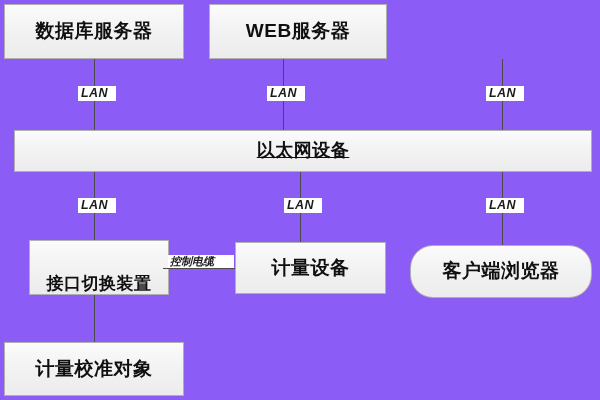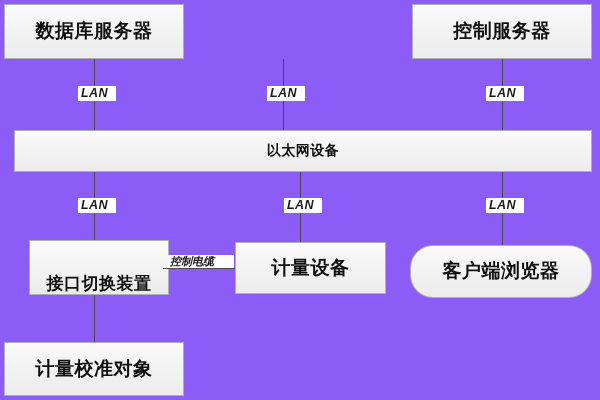--- a/index.html
+++ b/index.html
@@ -33,21 +33,21 @@
     box-shadow: 0.5px 0.5px 0 rgba(120,120,120,0.18);
   }
   .node-label {
     display: block;
     text-align: center;
     line-height: 1.1;
     white-space: nowrap;
   }
   .node.size-lg .node-label { font-size: 19px; }
   .node.size-md .node-label { font-size: 17px; }
-  .node.size-bar .node-label { font-size: 14px; }
+  .node.size-bar .node-label { font-size: 18px; text-decoration: underline; }
 
   
   .edge-v {
     position: absolute;
     width: 0;
     border-left: 1.6px solid #4a4a4a;
   }
   .edge-h {
     position: absolute;
     height: 0;
@@ -76,24 +76,24 @@
 </style>
 </head>
 <body>
 
 <div id="diagram-canvas">
 
   <div class="node size-lg" style="left:4px; top:4px; width:180px; height:55px;">
     <span class="node-label">数据库服务器</span>
   </div>
 
+  <div class="node size-lg" style="left:209px; top:4px; width:178px; height:55px;">
+    <span class="node-label">WEB服务器</span>
+  </div>
 
-  <div class="node size-lg" style="left:412px; top:4px; width:180px; height:55px;">
-    <span class="node-label">控制服务器</span>
-  </div>
 
   <div class="edge-v" style="left:94px;  top:59px; height:71px;"></div>
   <div class="edge-v" style="left:283px; top:59px; height:71px;"></div>
   <div class="edge-v" style="left:502px; top:59px; height:71px;"></div>
 
   <div class="edge-label lan" style="left:78px;  top:86px; width:32px;">LAN</div>
   <div class="edge-label lan" style="left:267px; top:86px; width:32px;">LAN</div>
   <div class="edge-label lan" style="left:486px; top:86px; width:32px;">LAN</div>
 
   <div class="node size-bar" style="left:14px; top:130px; width:578px; height:42px;">

